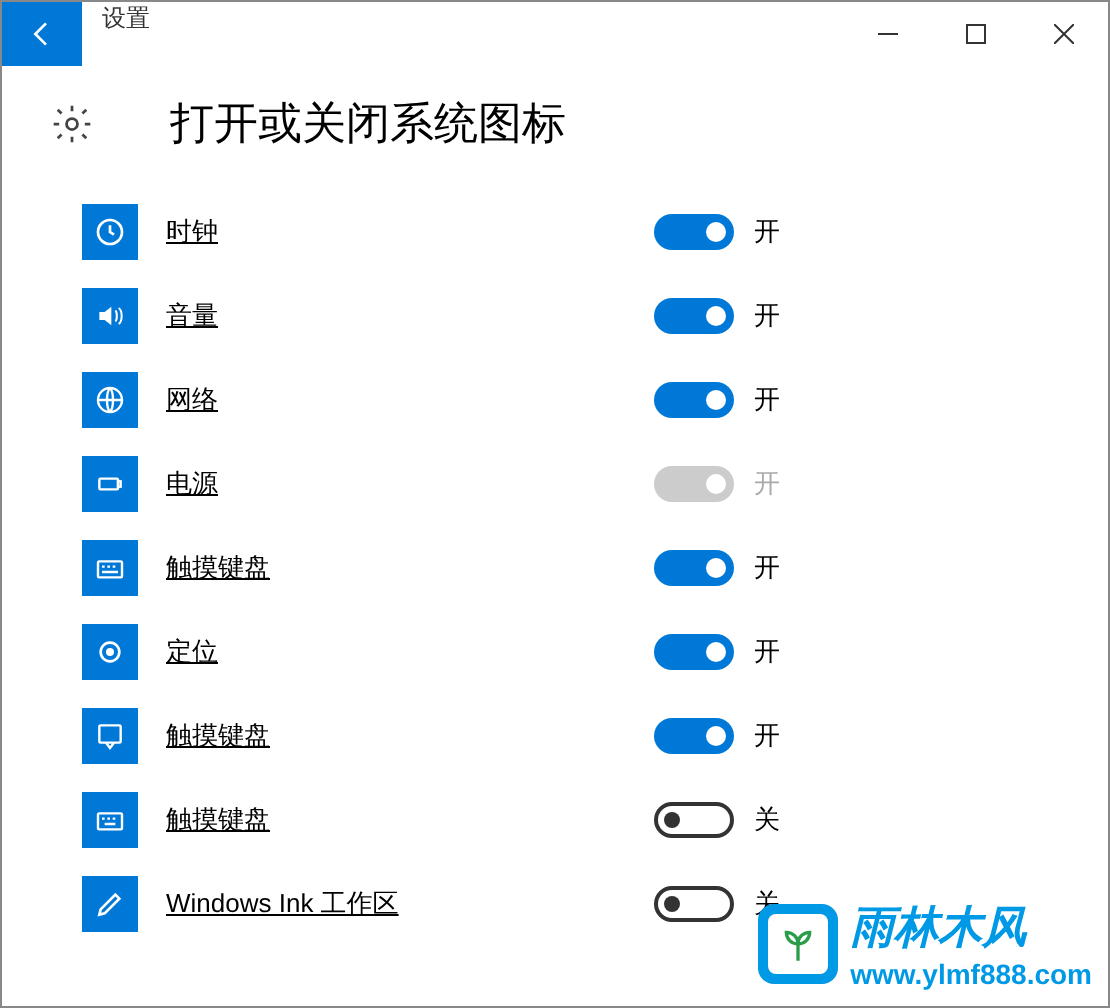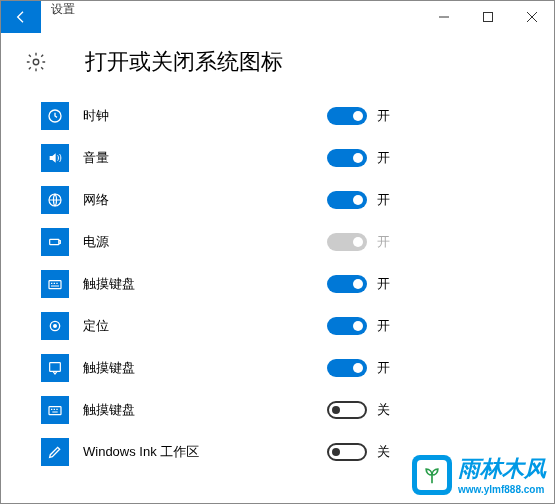--- a/index.html
+++ b/index.html
@@ -66,20 +66,21 @@
     }
     .heading h1 {
       font-size: 22px;
       font-weight: normal;
       color: #000;
     }
     .items {
       display: flex;
       flex-direction: column;
       gap: 0;
+      text-decoration: underline;
     }
     .item {
       display: flex;
       align-items: center;
       height: 42px;
       position: relative;
     }
     .icon-box {
       width: 28px;
       height: 28px;
@@ -342,15 +343,15 @@
 <div class="watermark">
   <div class="wm-icon">
     <div class="wm-inner">
       <svg width="20" height="20" viewBox="0 0 24 24">
         <path d="M12 22V12M12 12C8 12 5 9 5 5c4 0 7 3 7 7zm0 0c4 0 7-3 7-7-4 0-7 3-7 7z" fill="none" stroke="#2a9d4a" stroke-width="2"></path>
       </svg>
     </div>
   </div>
   <div>
     <div>雨林木风</div>
-    <div style="font-size:10px;font-style:normal;color:#0099e5;">www.ylmf888.com</div>
+    <div style="font-size:14px;font-style:normal;color:#0099e5;">www.ylmf888.com</div>
   </div>
 </div>
 
 </body></html>

